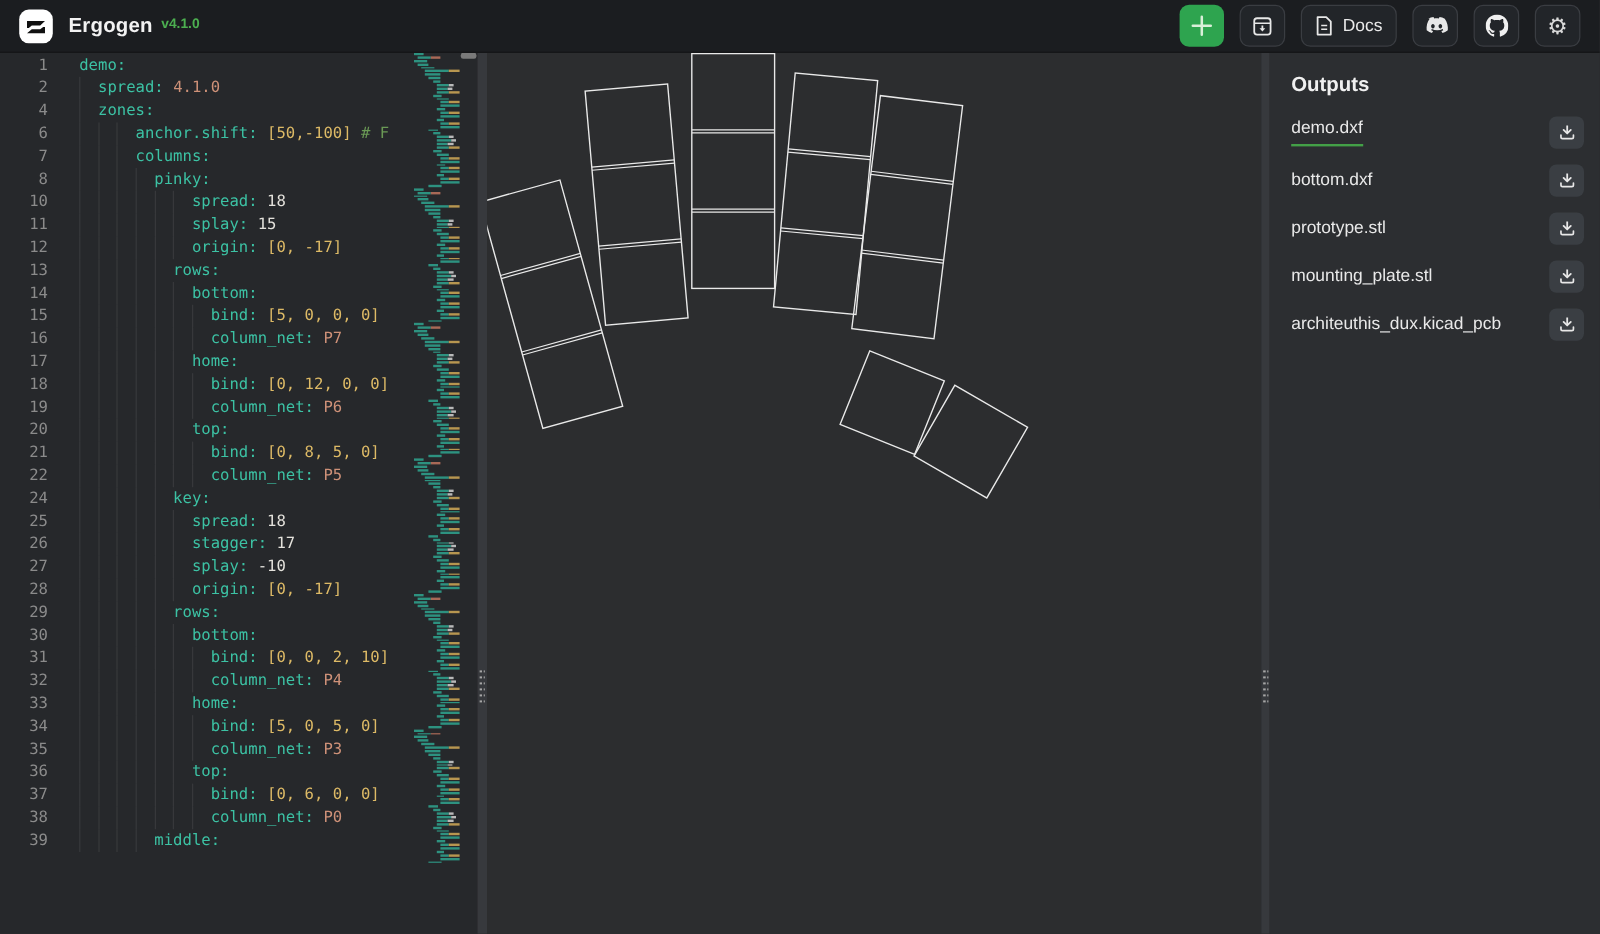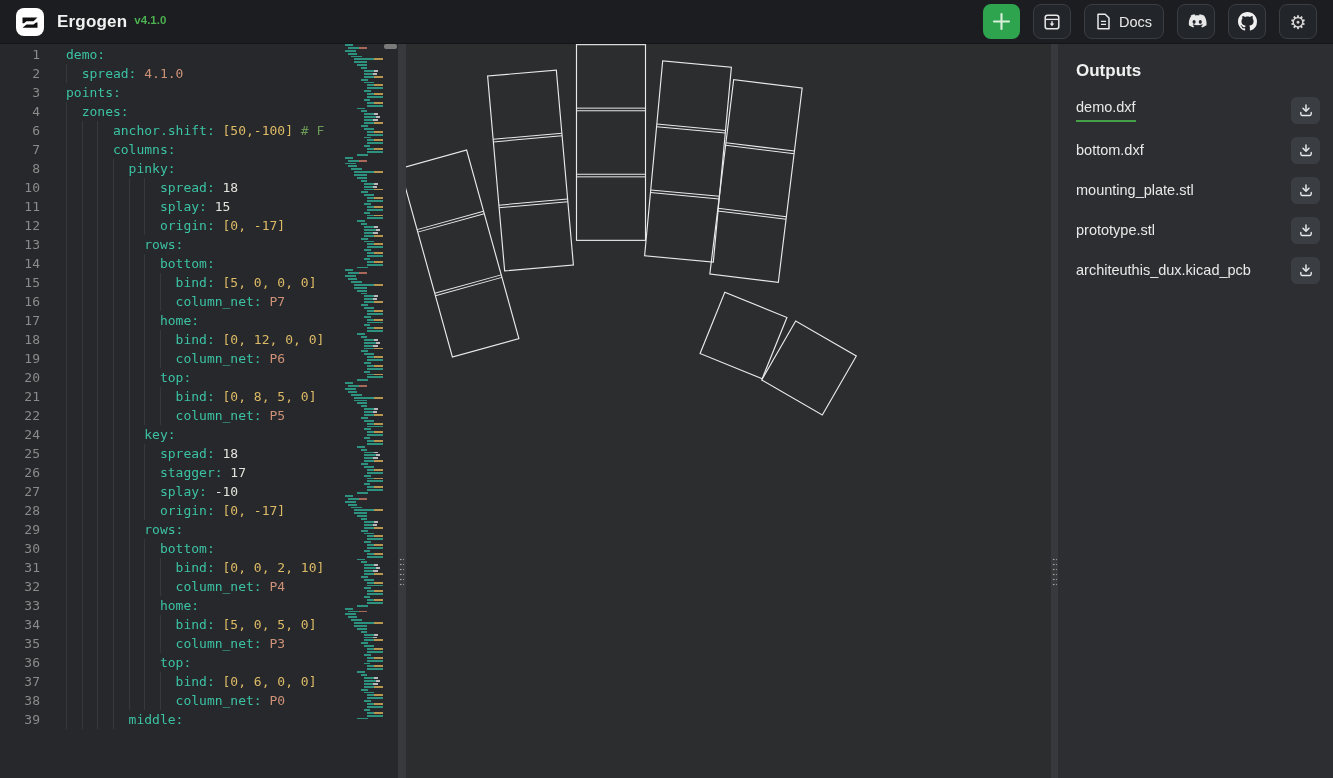--- a/index.html
+++ b/index.html
@@ -111,21 +111,20 @@
   </button>
   <button class="hbtn" id="btn-settings">
     <span>⚙</span>
   </button>
 </div>
 
 <div id="editor">
   <div id="code-lines">
       <div class="cl"><span class="ln">1</span><span class="ct"><span class="t-k">demo:</span></span></div>
       <div class="cl"><span class="ln">2</span><span class="guide" style="left: 66px;"></span><span class="ct"><span class="t-k">  spread:</span><span class="t-s"> 4.1.0</span></span></div>
-      <div class="cl"><span class="ln">3</span><span class="ct"><span class="t-k">points:</span></span></div>
       <div class="cl"><span class="ln">4</span><span class="guide" style="left: 66px;"></span><span class="ct"><span class="t-k">  zones:</span></span></div>
       <div class="cl"><span class="ln">6</span><span class="guide" style="left: 66px;"></span><span class="guide" style="left: 81.648px;"></span><span class="guide" style="left: 97.296px;"></span><span class="ct"><span class="t-k">      anchor.shift:</span><span class="t-a"> [50,-100]</span><span class="t-c"> # F</span></span></div>
       <div class="cl"><span class="ln">7</span><span class="guide" style="left: 66px;"></span><span class="guide" style="left: 81.648px;"></span><span class="guide" style="left: 97.296px;"></span><span class="ct"><span class="t-k">      columns:</span></span></div>
       <div class="cl"><span class="ln">8</span><span class="guide" style="left: 66px;"></span><span class="guide" style="left: 81.648px;"></span><span class="guide" style="left: 97.296px;"></span><span class="guide" style="left: 112.944px;"></span><span class="ct"><span class="t-k">        pinky:</span></span></div>
       <div class="cl"><span class="ln">10</span><span class="guide" style="left: 66px;"></span><span class="guide" style="left: 81.648px;"></span><span class="guide" style="left: 97.296px;"></span><span class="guide" style="left: 112.944px;"></span><span class="guide" style="left: 128.592px;"></span><span class="guide" style="left: 144.24px;"></span><span class="ct"><span class="t-k">            spread:</span><span class="t-n"> 18</span></span></div>
       <div class="cl"><span class="ln">11</span><span class="guide" style="left: 66px;"></span><span class="guide" style="left: 81.648px;"></span><span class="guide" style="left: 97.296px;"></span><span class="guide" style="left: 112.944px;"></span><span class="guide" style="left: 128.592px;"></span><span class="guide" style="left: 144.24px;"></span><span class="ct"><span class="t-k">            splay:</span><span class="t-n"> 15</span></span></div>
       <div class="cl"><span class="ln">12</span><span class="guide" style="left: 66px;"></span><span class="guide" style="left: 81.648px;"></span><span class="guide" style="left: 97.296px;"></span><span class="guide" style="left: 112.944px;"></span><span class="guide" style="left: 128.592px;"></span><span class="guide" style="left: 144.24px;"></span><span class="ct"><span class="t-k">            origin:</span><span class="t-a"> [0, -17]</span></span></div>
       <div class="cl"><span class="ln">13</span><span class="guide" style="left: 66px;"></span><span class="guide" style="left: 81.648px;"></span><span class="guide" style="left: 97.296px;"></span><span class="guide" style="left: 112.944px;"></span><span class="guide" style="left: 128.592px;"></span><span class="ct"><span class="t-k">          rows:</span></span></div>
       <div class="cl"><span class="ln">14</span><span class="guide" style="left: 66px;"></span><span class="guide" style="left: 81.648px;"></span><span class="guide" style="left: 97.296px;"></span><span class="guide" style="left: 112.944px;"></span><span class="guide" style="left: 128.592px;"></span><span class="guide" style="left: 144.24px;"></span><span class="ct"><span class="t-k">            bottom:</span></span></div>
       <div class="cl"><span class="ln">15</span><span class="guide" style="left: 66px;"></span><span class="guide" style="left: 81.648px;"></span><span class="guide" style="left: 97.296px;"></span><span class="guide" style="left: 112.944px;"></span><span class="guide" style="left: 128.592px;"></span><span class="guide" style="left: 144.24px;"></span><span class="guide" style="left: 159.888px;"></span><span class="ct"><span class="t-k">              bind:</span><span class="t-a"> [5, 0, 0, 0]</span></span></div>
@@ -460,32 +459,32 @@
         <span class="gap"></span>
         <button class="dl-btn">
           <svg width="14" height="14" viewBox="0 0 14 14">
       <path d="M7 1.5v6.2" stroke="#e8e8e8" stroke-width="1.5" fill="none"></path>
       <path d="M4 5.2 7 8.2 10 5.2" stroke="#e8e8e8" stroke-width="1.5" fill="none" stroke-linecap="round" stroke-linejoin="round"></path>
       <path d="M1.8 9.5v1.6c0 .8.6 1.4 1.4 1.4h7.6c.8 0 1.4-.6 1.4-1.4V9.5" stroke="#e8e8e8" stroke-width="1.4" fill="none" stroke-linecap="round"></path>
     </svg>
         </button>
       </div>
       <div class="out-row">
-        <span class="out-label">mounting_plate.stl</span>
+        <span class="out-label">prototype.stl</span>
         <span class="gap"></span>
         <button class="dl-btn">
           <svg width="14" height="14" viewBox="0 0 14 14">
       <path d="M7 1.5v6.2" stroke="#e8e8e8" stroke-width="1.5" fill="none"></path>
       <path d="M4 5.2 7 8.2 10 5.2" stroke="#e8e8e8" stroke-width="1.5" fill="none" stroke-linecap="round" stroke-linejoin="round"></path>
       <path d="M1.8 9.5v1.6c0 .8.6 1.4 1.4 1.4h7.6c.8 0 1.4-.6 1.4-1.4V9.5" stroke="#e8e8e8" stroke-width="1.4" fill="none" stroke-linecap="round"></path>
     </svg>
         </button>
       </div>
       <div class="out-row">
-        <span class="out-label">prototype.stl</span>
+        <span class="out-label">mounting_plate.stl</span>
         <span class="gap"></span>
         <button class="dl-btn">
           <svg width="14" height="14" viewBox="0 0 14 14">
       <path d="M7 1.5v6.2" stroke="#e8e8e8" stroke-width="1.5" fill="none"></path>
       <path d="M4 5.2 7 8.2 10 5.2" stroke="#e8e8e8" stroke-width="1.5" fill="none" stroke-linecap="round" stroke-linejoin="round"></path>
       <path d="M1.8 9.5v1.6c0 .8.6 1.4 1.4 1.4h7.6c.8 0 1.4-.6 1.4-1.4V9.5" stroke="#e8e8e8" stroke-width="1.4" fill="none" stroke-linecap="round"></path>
     </svg>
         </button>
       </div>
       <div class="out-row">

